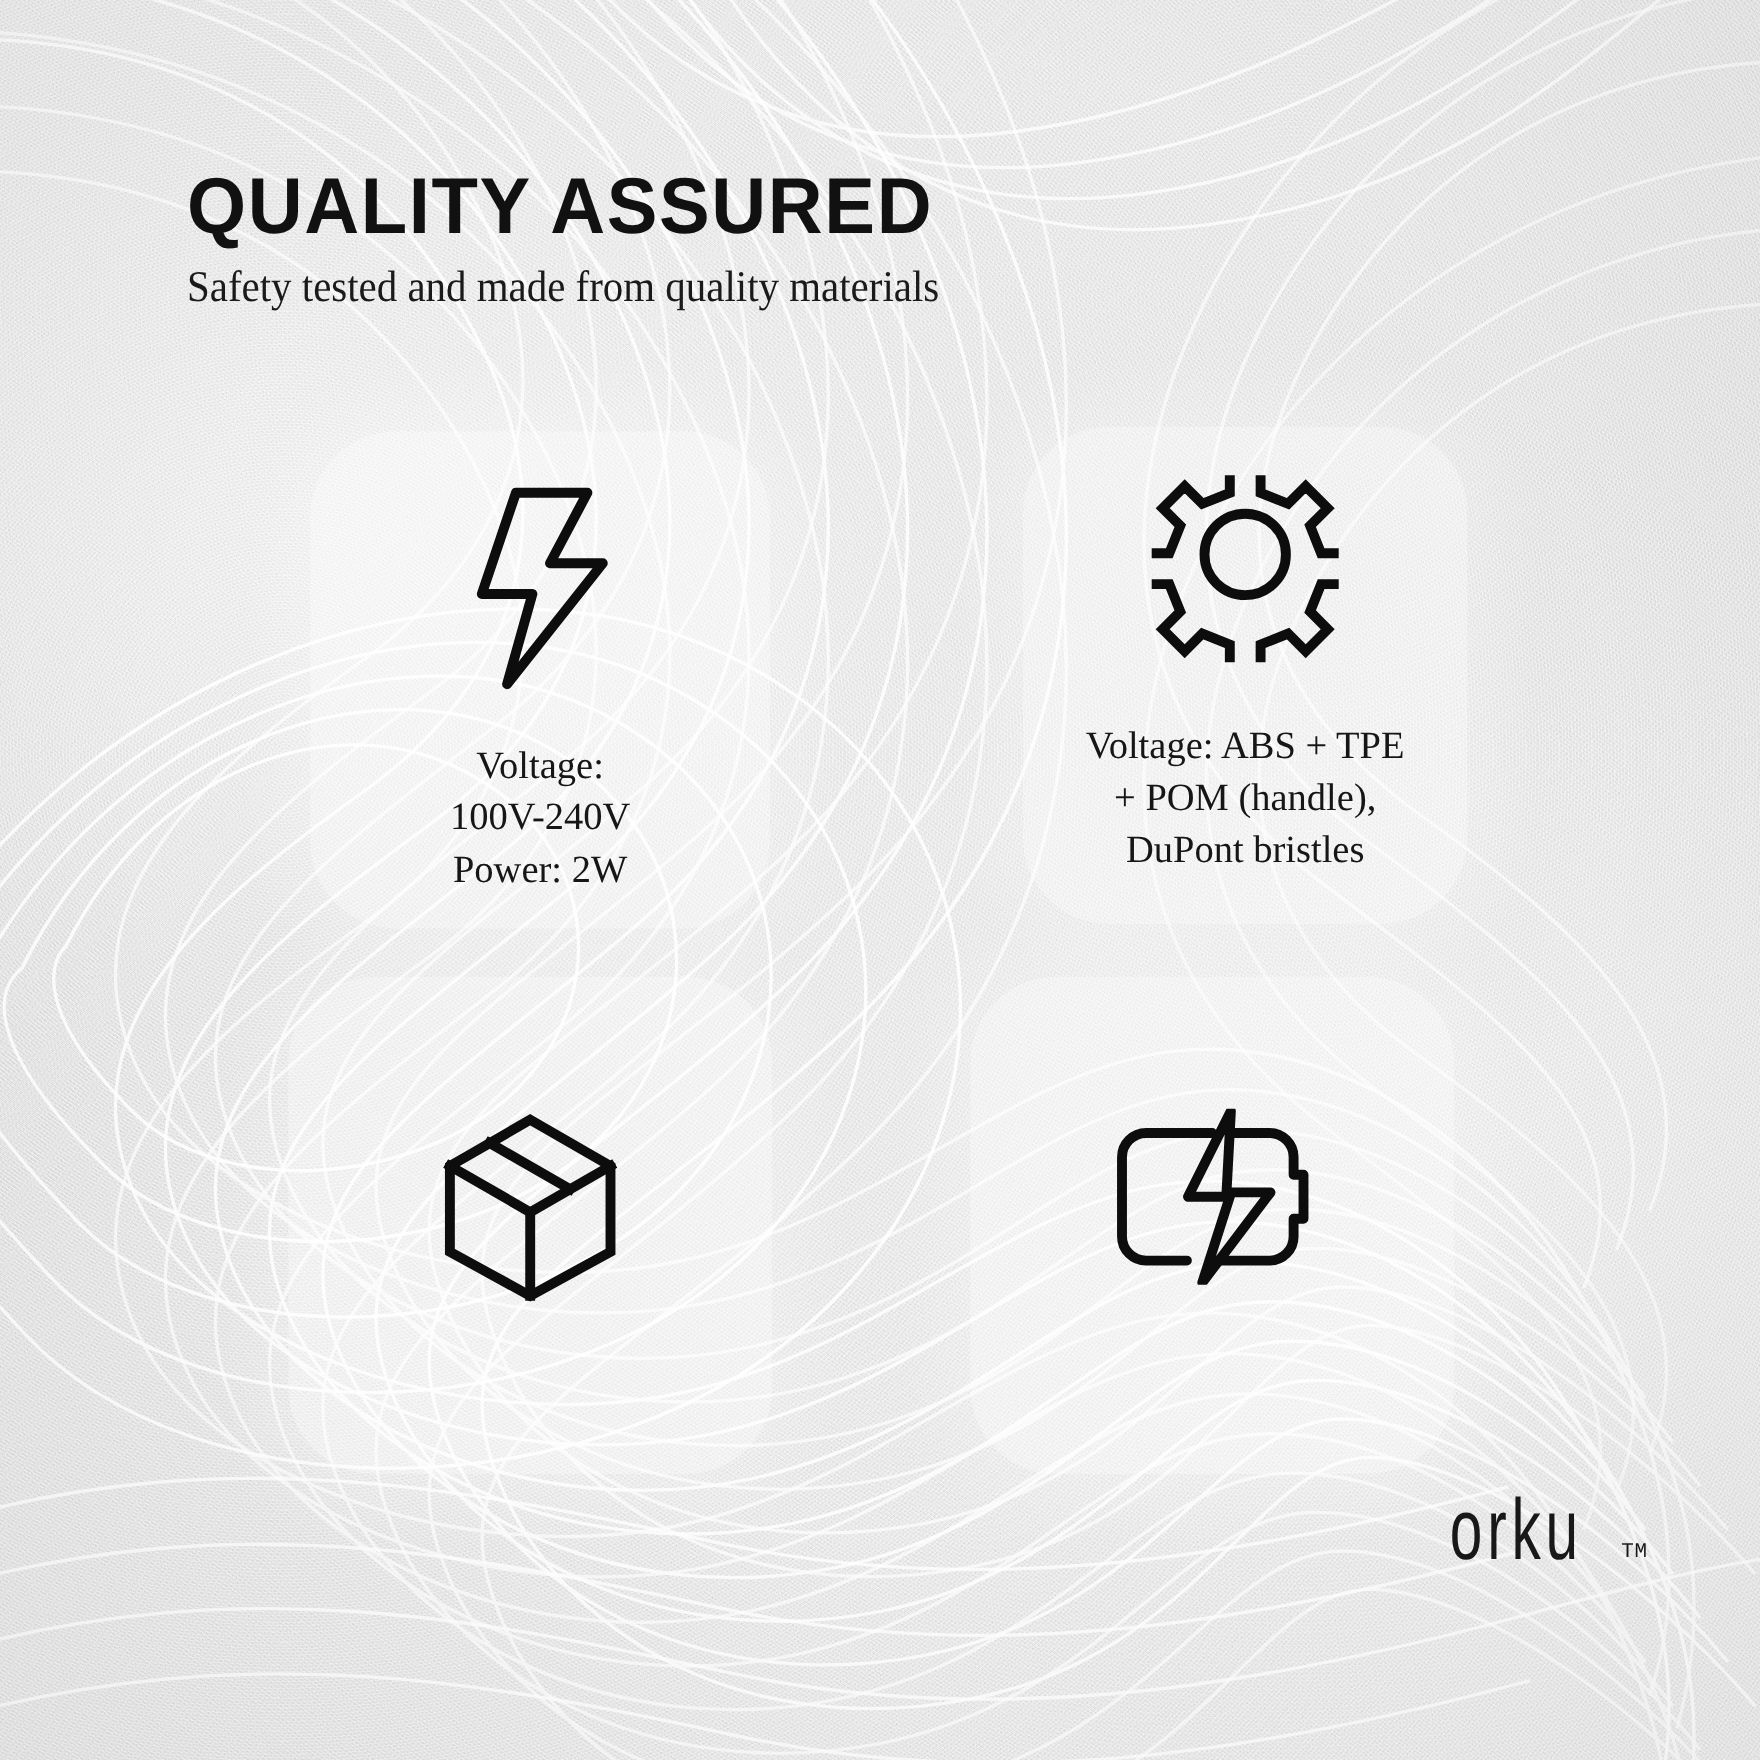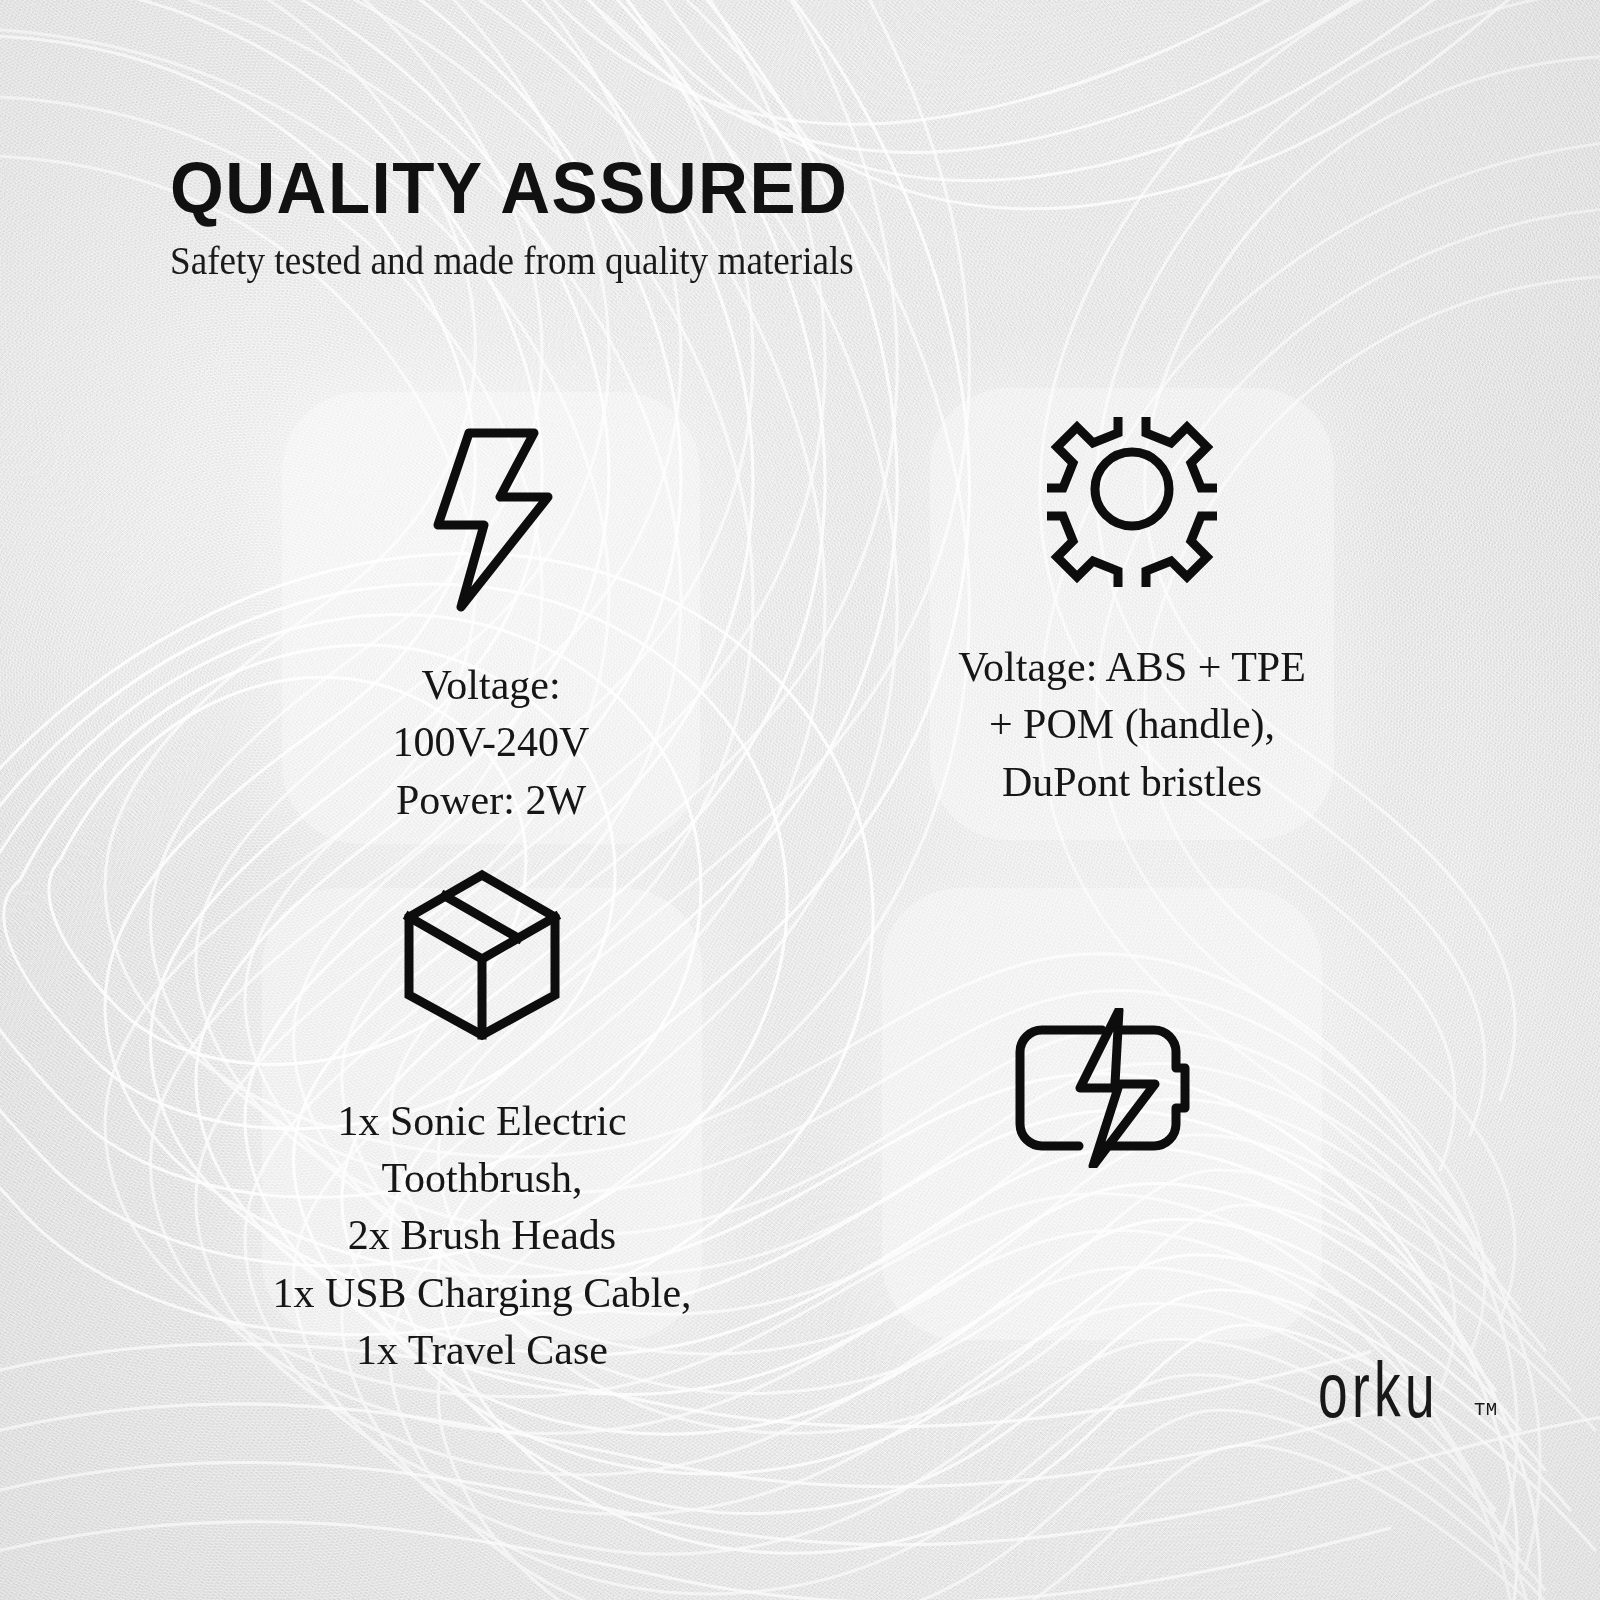--- a/index.html
+++ b/index.html
@@ -100,21 +100,21 @@
     align-items: center;
     justify-content: center;
   }
   .icon-wrap {
     display: flex;
     align-items: center;
     justify-content: center;
   }
   .card-text {
     font-family: "Liberation Serif", serif;
-    font-size: 42px;
+    font-size: 35px;
     line-height: 1.36;
     color: #161616;
     text-align: center;
     white-space: pre-line;
   }
 
   
   #card-voltage  { left: 282px;  top: 392px;  width: 418px;  height: 452px; }
   #card-material { left: 930px;  top: 388px;  width: 404px;  height: 452px; }
   #card-contents { left: 262px;  top: 888px;  width: 440px;  height: 452px; }
@@ -258,24 +258,20 @@
   <div class="card" id="card-contents">
     <div class="card-inner">
       <div class="icon-wrap">
         <svg width="160" height="172" viewBox="0 0 160 172" fill="none" stroke="#0d0d0d" stroke-width="9" stroke-linejoin="miter" stroke-linecap="square">
           <path d="M 80 6 L 153 48 L 153 126 L 80 166 L 7 126 L 7 48 Z"></path>
           <path d="M 7 48 L 80 90 L 153 48"></path>
           <path d="M 80 90 L 80 166"></path>
           <path d="M 43 27 L 116 69"></path>
         </svg>
       </div>
-      <div class="card-text">1x Sonic Electric Toothbrush,
-2x Brush Heads
-1x USB Charging Cable,
-1x Travel Case</div>
     </div>
   </div>
 
   <div class="card" id="card-battery">
     <div class="card-inner">
       <div class="icon-wrap">
         <svg width="190" height="160" viewBox="0 0 190 160" fill="none" stroke="#0d0d0d" stroke-width="9" stroke-linejoin="round" stroke-linecap="round">
 
           <path d="M 95 22 L 35 22 A 22 22 0 0 0 13 44 L 13 116 A 22 22 0 0 0 35 138 L 72 138"></path>
 

